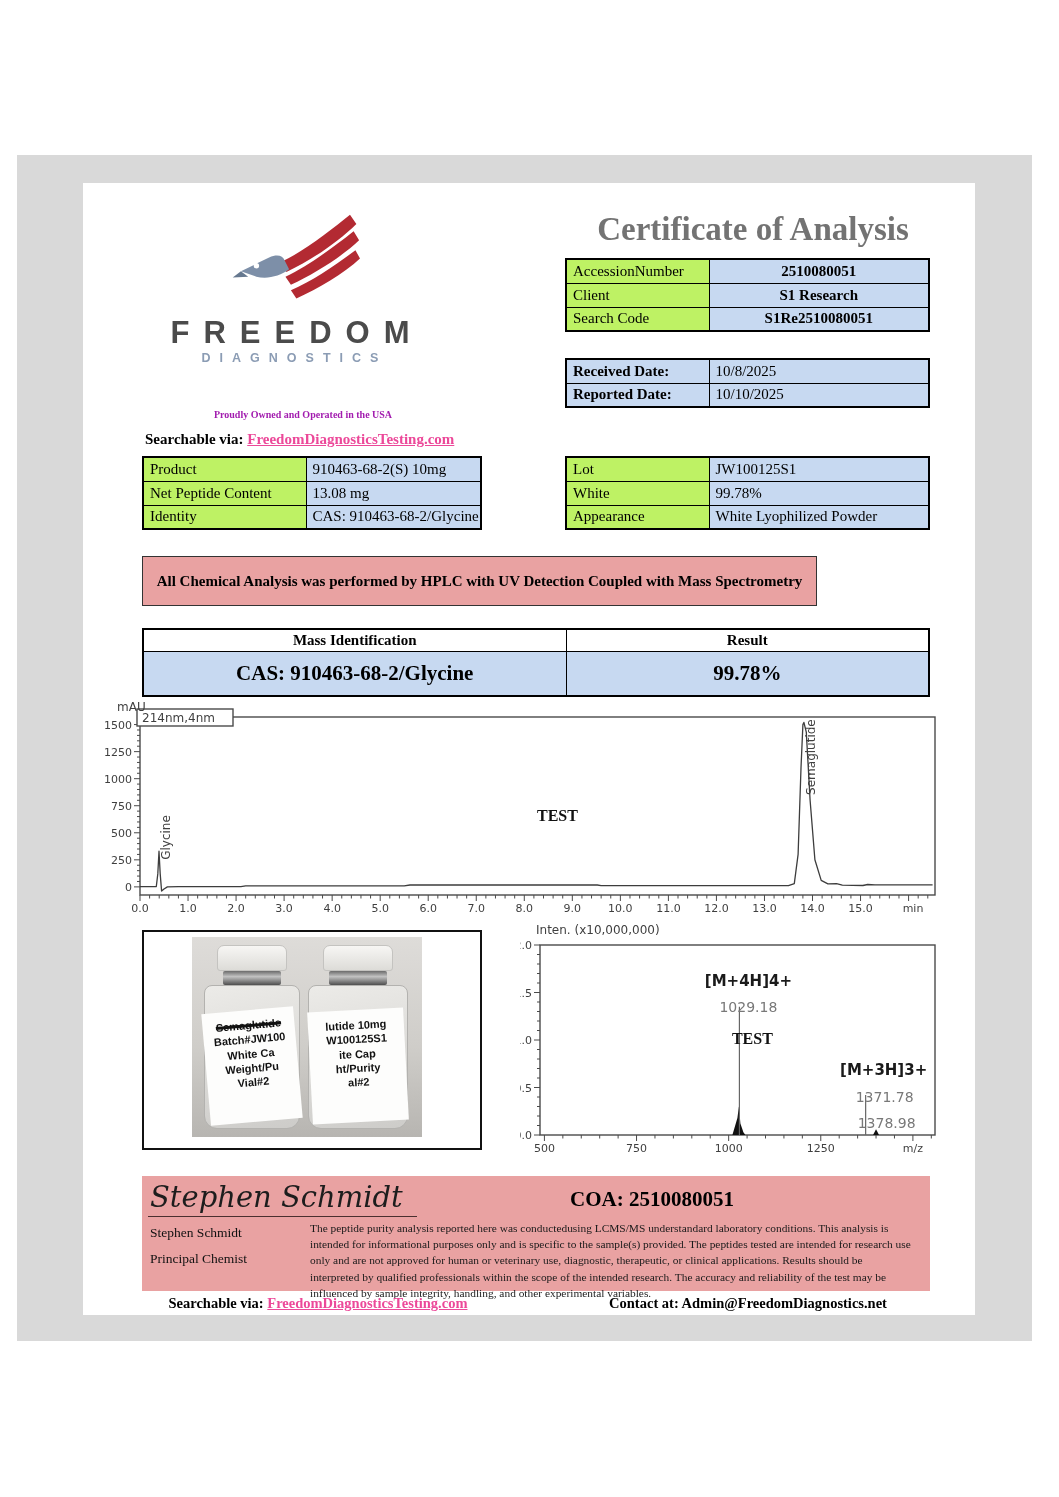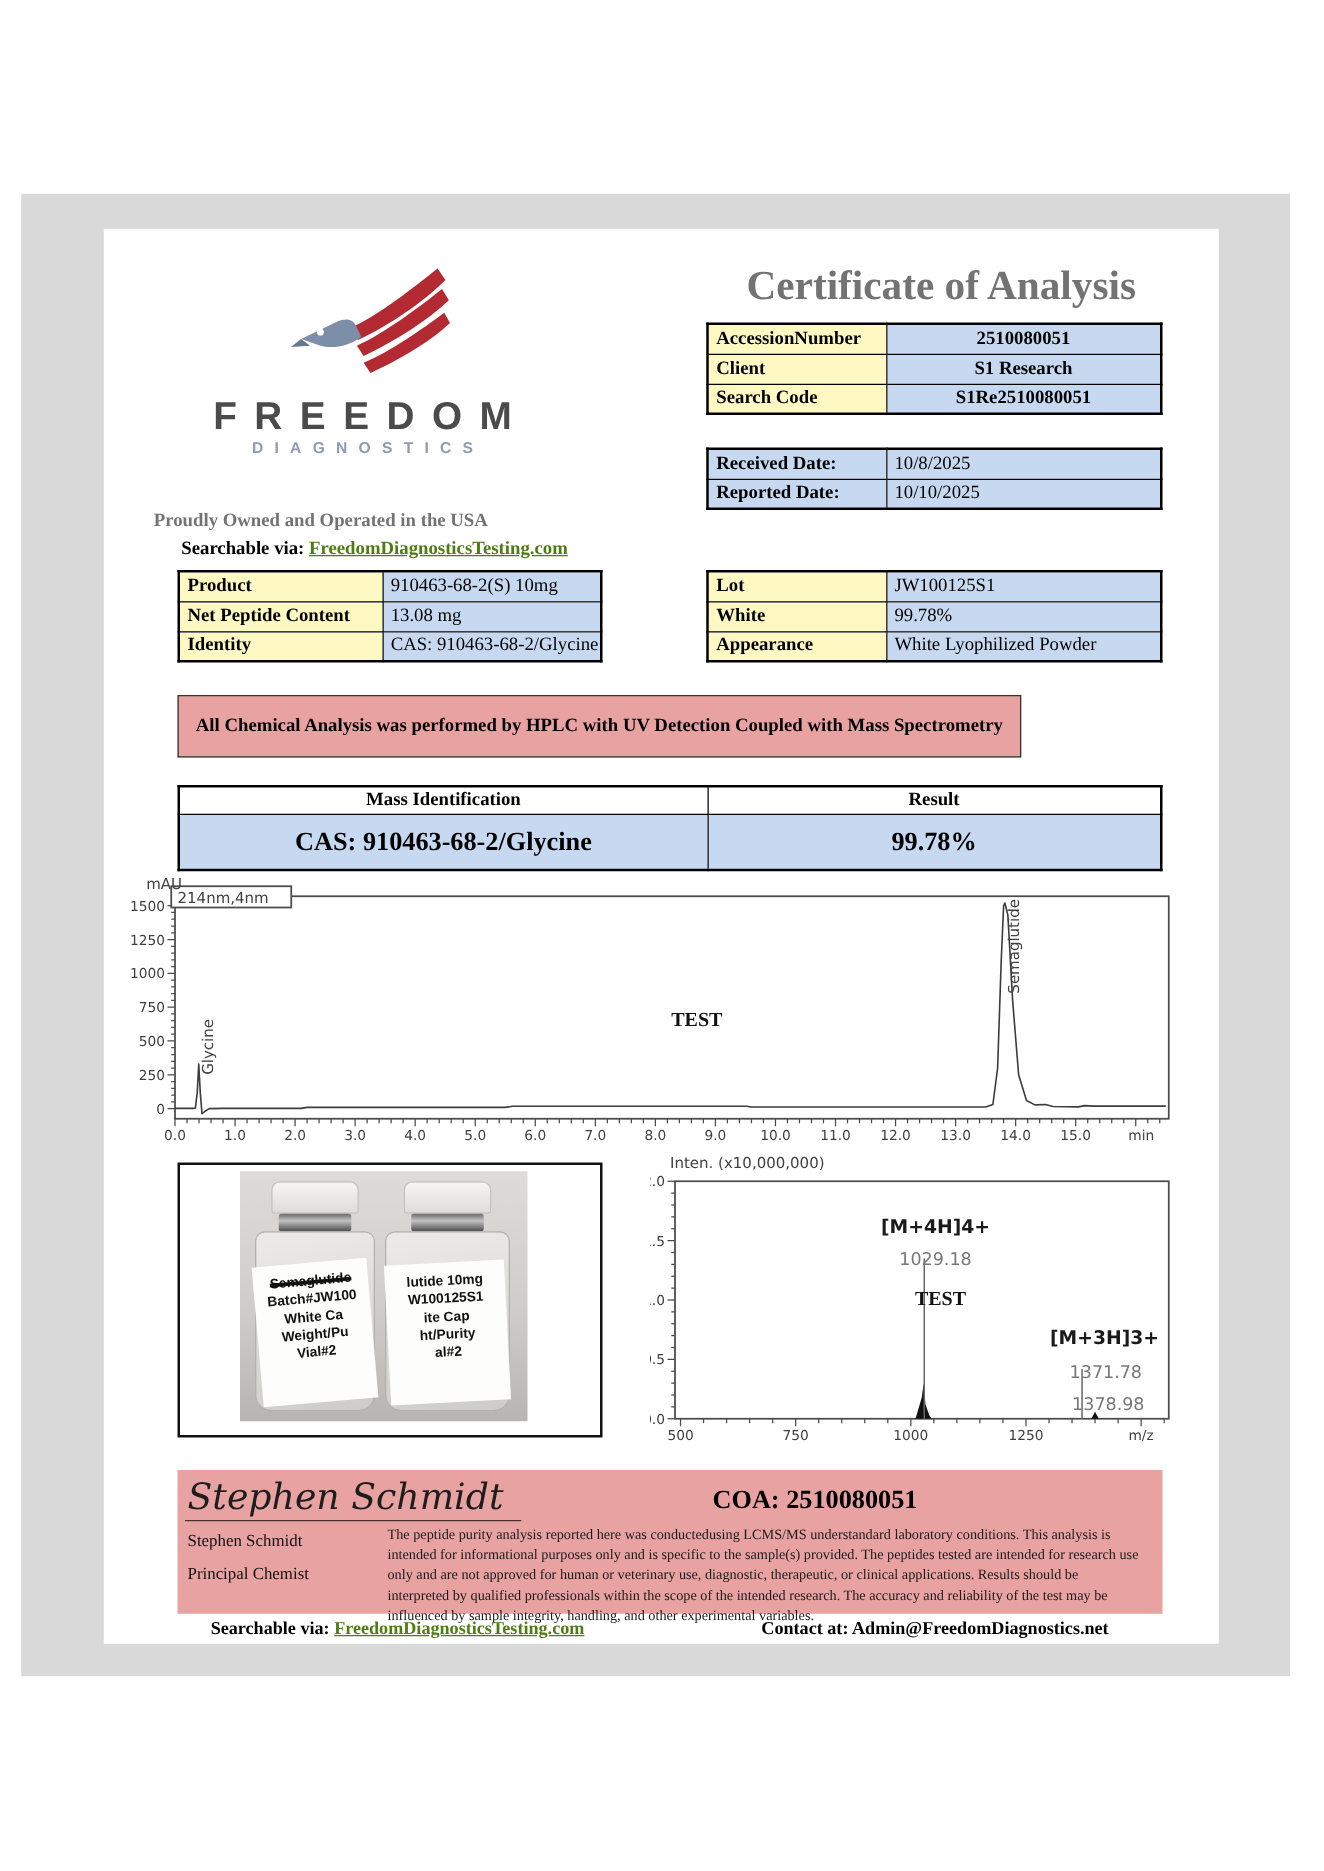--- a/index.html
+++ b/index.html
@@ -6,32 +6,32 @@
   body { background:#fff; font-family:"Liberation Serif", serif; }
   .screen { position:relative; width:1059px; height:1497px; background:#ffffff; overflow:hidden; }
   .gray-band { position:absolute; left:17px; top:155px; width:1015px; height:1186px; background:#d9d9d9; }
   .doc { position:absolute; left:83px; top:183px; width:892px; height:1132px; background:#ffffff; }
 
   
   .logo-block { position:absolute; left:62px; top:30px; width:290px; text-align:center; }
   .eagle { display:block; margin:0 auto; }
   .brand { font-family:"Liberation Sans", sans-serif; font-size:31px; font-weight:700; letter-spacing:14px; color:#4b4b4b; padding-left:14px; margin-top:2px; }
   .brand-sub { font-family:"Liberation Sans", sans-serif; font-size:12.5px; font-weight:700; letter-spacing:9px; color:#8b9cb4; padding-left:9px; margin-top:0; }
-  .tagline { position:absolute; left:40px; top:226px; width:360px; text-align:left; font-weight:700; font-size:15px; color:#737373; }
+  .tagline { position:absolute; left:40px; top:226px; width:360px; text-align:center; font-weight:700; font-size:10px; color:#a21caf; }
   .search-line { position:absolute; left:62px; top:248px; font-weight:700; font-size:15px; color:#000; }
-  a.doclink { color:#4d7c0f; font-weight:700; text-decoration:underline; }
+  a.doclink { color:#ec4899; font-weight:700; text-decoration:underline; }
 
   .title { position:absolute; left:470px; top:28px; width:400px; text-align:center; font-size:33px; font-weight:700; color:#737373; }
 
   
   table { border-collapse:collapse; table-layout:fixed; }
   td { border:1px solid #000; font-size:15px; overflow:hidden; white-space:nowrap; }
   .kv { position:absolute; border:2px solid #000; }
   .kv td { height:24px; padding:0 6px; }
-  .lbl-dark { background:#fef9c3; font-weight:700; }
+  .lbl-dark { background:#bef264; font-weight:400; }
   .lbl-light { background:#c7d9f1; font-weight:700; }
   .val-light { background:#c7d9f1; }
   .val-center { text-align:center; font-weight:700; }
 
   .acc-table { left:482px; top:75px; width:365px; }
   .dates-table { left:482px; top:175px; width:365px;padding-left:25px; }
   .prod-table { left:59px; top:273px; width:340px; }
   .lot-table { left:482px; top:273px; width:365px; }
 
   .banner { position:absolute; left:59px; top:373px; width:675px; height:50px; background:#e9a2a2; border:1px solid #333; display:flex; align-items:center; justify-content:center; font-weight:700; font-size:15px; color:#000; }

